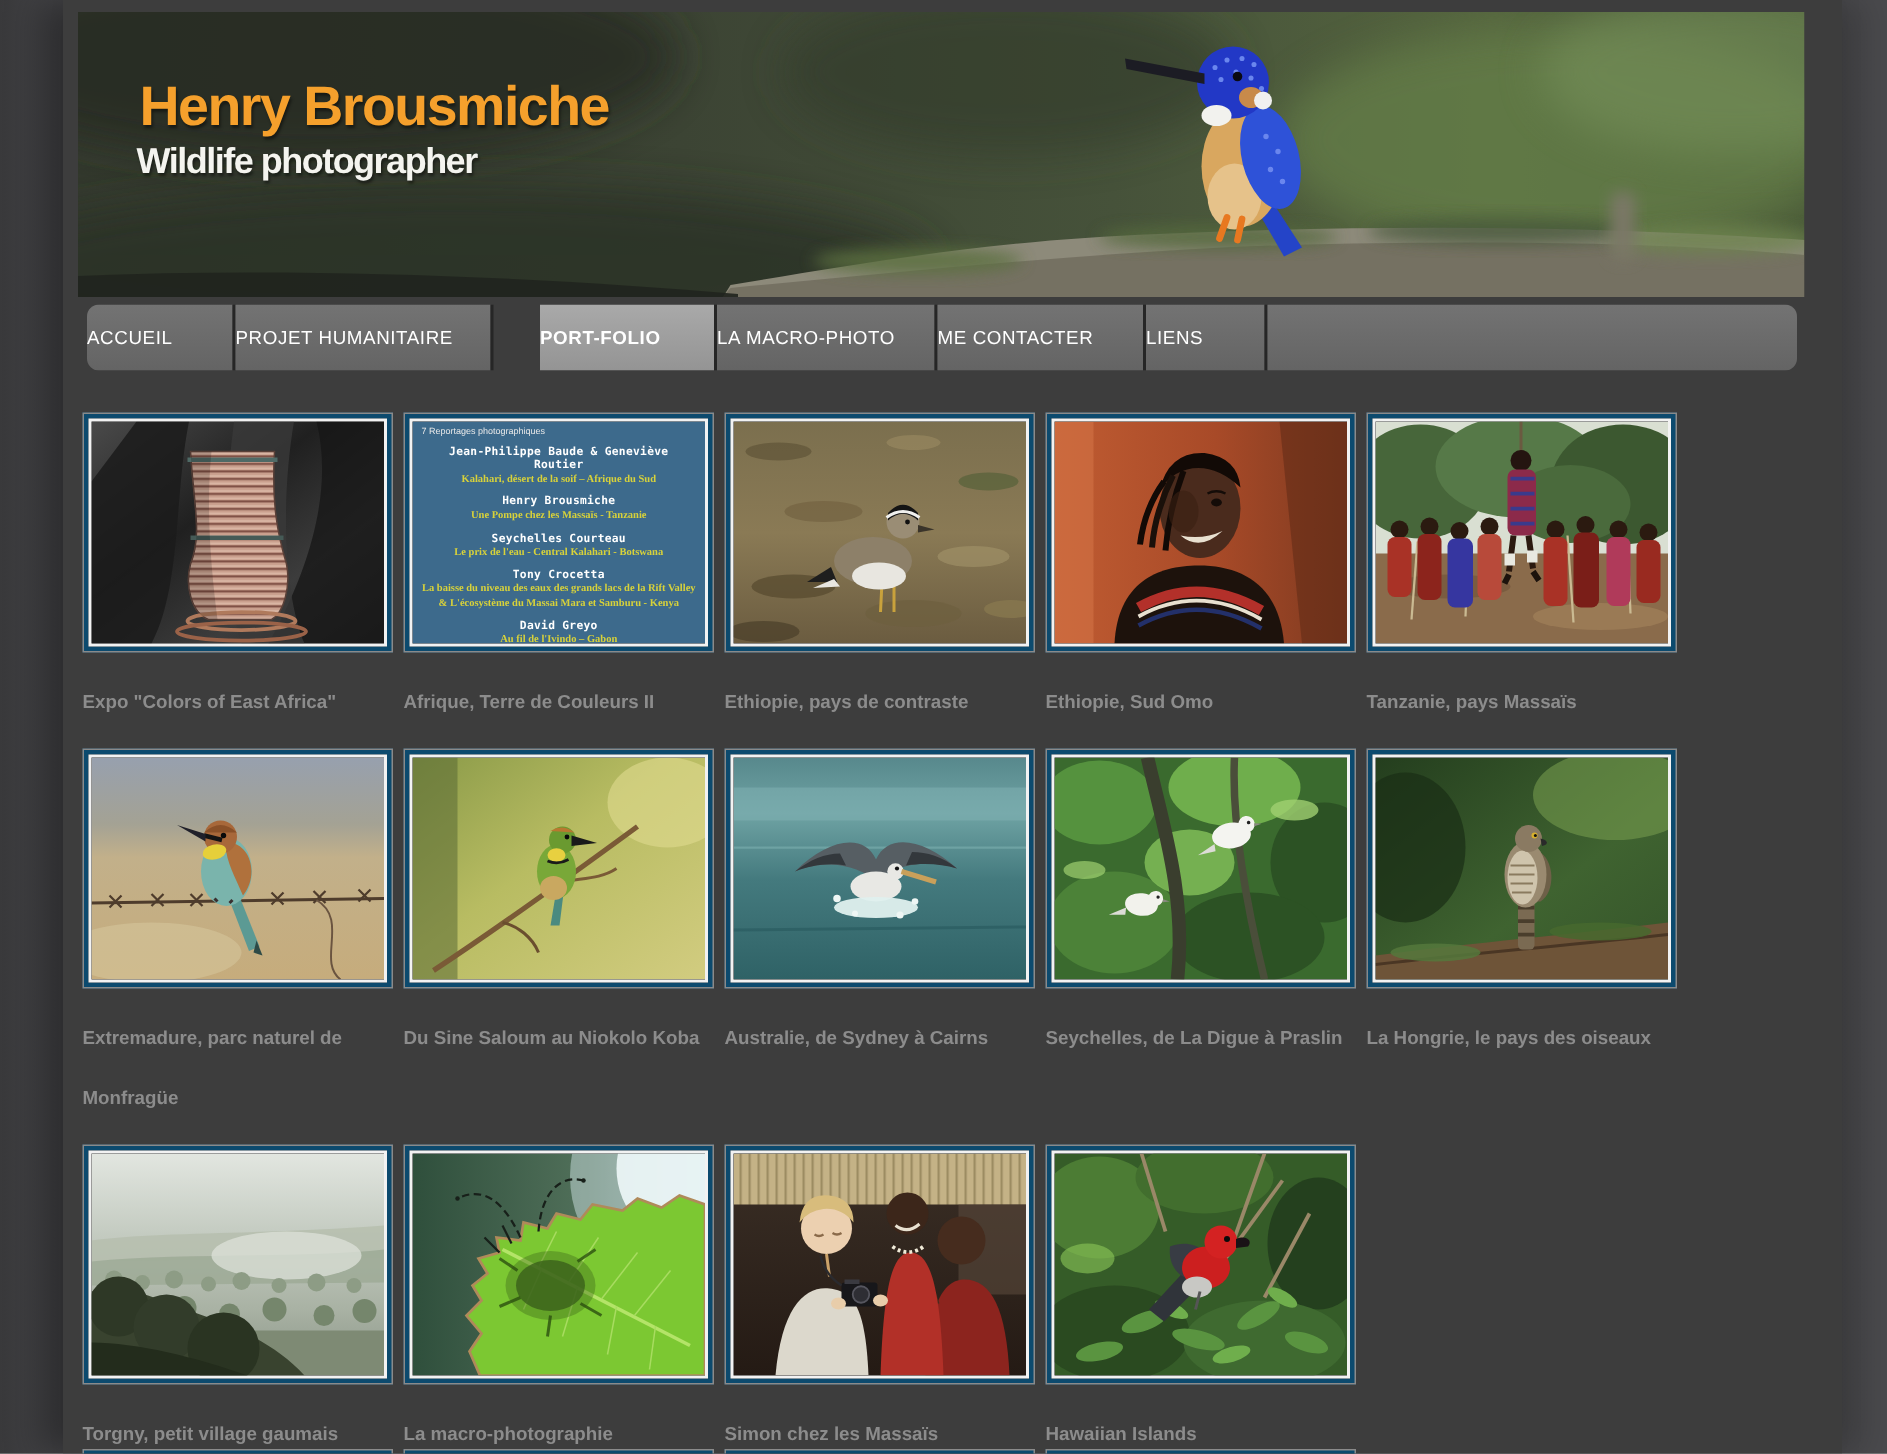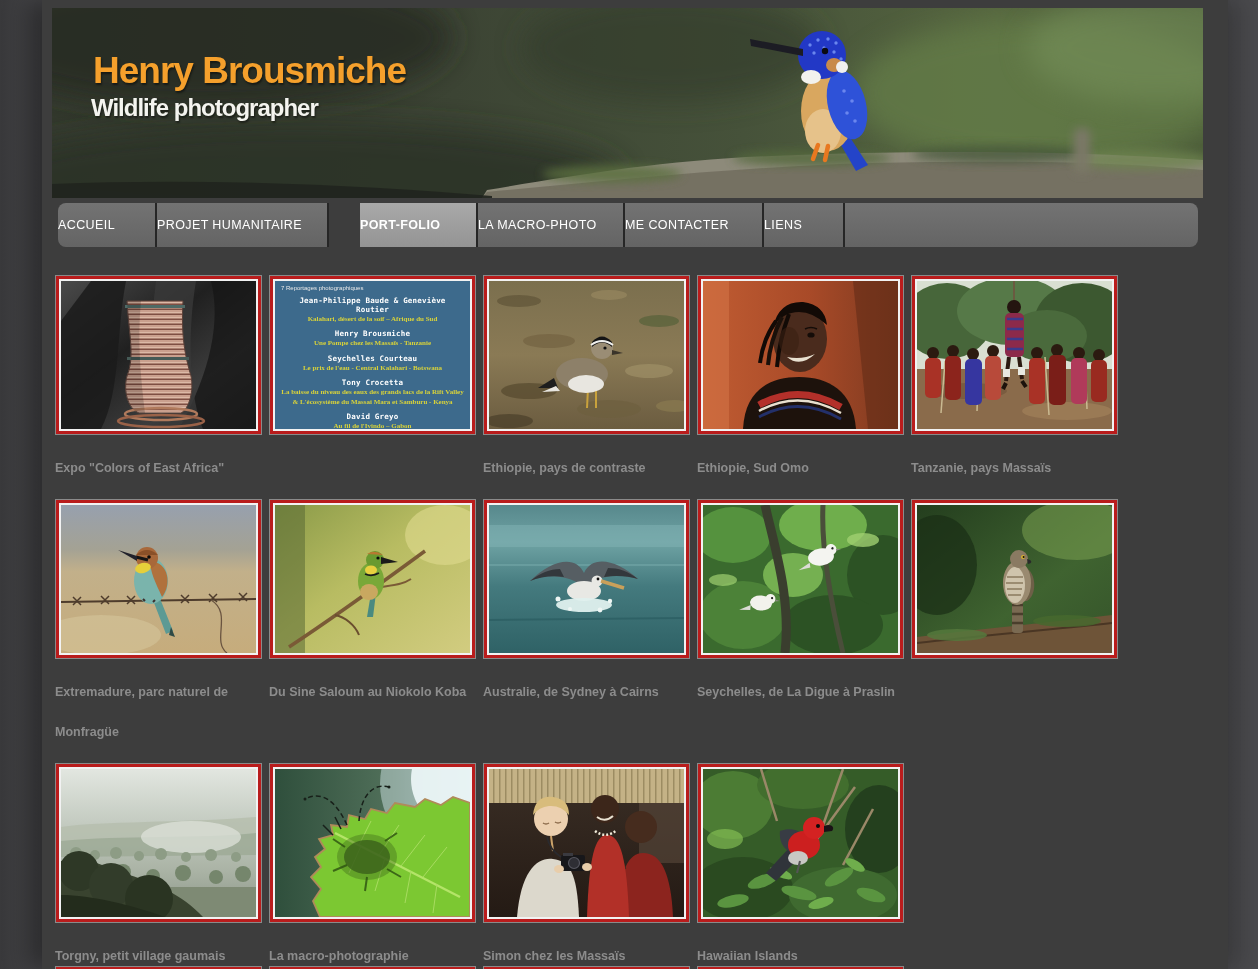--- a/index.html
+++ b/index.html
@@ -23,21 +23,21 @@
   .nav{position:absolute;left:16px;top:203px;width:1140px;height:44px;display:flex;
        border-radius:8px;overflow:hidden;}
   .nav-item{height:44px;line-height:44px;text-align:left;color:#fff;font-size:12.5px;
             letter-spacing:.4px;background:linear-gradient(#737373,#646464);
             border-right:2px solid #262626;cursor:pointer;white-space:nowrap;}
   .nav-item.active{background:linear-gradient(#a9a9a9,#949494);font-weight:bold;margin-left:31px;}
   .nav-fill{flex:1;background:linear-gradient(#737373,#646464);}
   
   .cell{position:absolute;width:207px;height:230px;}
   .thumb{width:207px;height:160px;box-sizing:border-box;border:1px solid #8a8a8a;
-         background:#b91c1c;padding:3px;cursor:pointer;}
+         background:#0c4a6e;padding:3px;cursor:pointer;}
   .frame{width:100%;height:100%;box-sizing:border-box;border:2px solid #f2f2f2;
          overflow:hidden;position:relative;background:#333;}
   .frame svg{display:block;width:100%;height:100%;}
   .caption{position:absolute;left:0;top:173px;width:224px;line-height:40px;font-size:12.5px;
            font-weight:bold;color:#8c8c8c;white-space:nowrap;cursor:pointer;}
   .caption.wrap{white-space:normal;width:205px;}
   
   .poster{position:absolute;inset:0;background:#3d6a8c;color:#fff;text-align:center;
           padding:3px 6px;box-sizing:border-box;overflow:hidden;}
   .poster .note{text-align:left;font-size:6px;color:#e9e9e9;margin:1px 0 2px;}
@@ -169,20 +169,21 @@
           <div class="pname">Seychelles Courteau</div>
           <div class="pdetail">Le prix de l'eau - Central Kalahari - Botswana</div>
           <div class="pname">Tony Crocetta</div>
           <div class="pdetail">La baisse du niveau des eaux des grands lacs de la Rift Valley &amp; L'écosystème du Massai Mara et Samburu - Kenya</div>
           <div class="pname">David Greyo</div>
           <div class="pdetail">Au fil de l'Ivindo – Gabon</div>
 
         </div>
       </div>
     </div>
+    <div class="caption">Afrique, Terre de Couleurs II</div>
   </div>
 
   <div class="cell" style="left:441px;top:275px">
     <div class="thumb">
       <div class="frame">
         <svg viewBox="0 0 195 148" preserveAspectRatio="none">
           <defs>
               <linearGradient id="t3bg" x1="0" y1="0" x2="0" y2="1">
             <stop offset="0" stop-color="#7b6f4e"></stop>
                 <stop offset=".5" stop-color="#8a7a55"></stop>
@@ -476,20 +477,21 @@
             <ellipse cx="-2" cy="14" rx="10" ry="18" fill="#cfc4ac"></ellipse>
             <path d="M-10,6 L6,6 M-11,12 L6,12 M-10,18 L5,18 M-9,24 L4,24" stroke="#8a7a5e" stroke-width="1.4"></path>
             <circle cx="2" cy="-12" r="9" fill="#8a7a62"></circle>
             <circle cx="6" cy="-14" r="2" fill="#d8b02c"></circle>
             <circle cx="6.6" cy="-14" r="1" fill="#111"></circle>
             <path d="M10,-12 C15,-11 16,-8 11,-7 Z" fill="#2a2a2a"></path>
           </g>
         </svg>
       </div>
     </div>
+    <div class="caption">La Hongrie, le pays des oiseaux</div>
   </div>
 
   <div class="cell" style="left:13px;top:763px">
     <div class="thumb">
       <div class="frame">
         <svg viewBox="0 0 195 148" preserveAspectRatio="none">
           <defs>
               <linearGradient id="t11bg" x1="0" y1="0" x2="0" y2="1">
             <stop offset="0" stop-color="#e2e6e0"></stop>
                 <stop offset=".35" stop-color="#c5ccc2"></stop>

